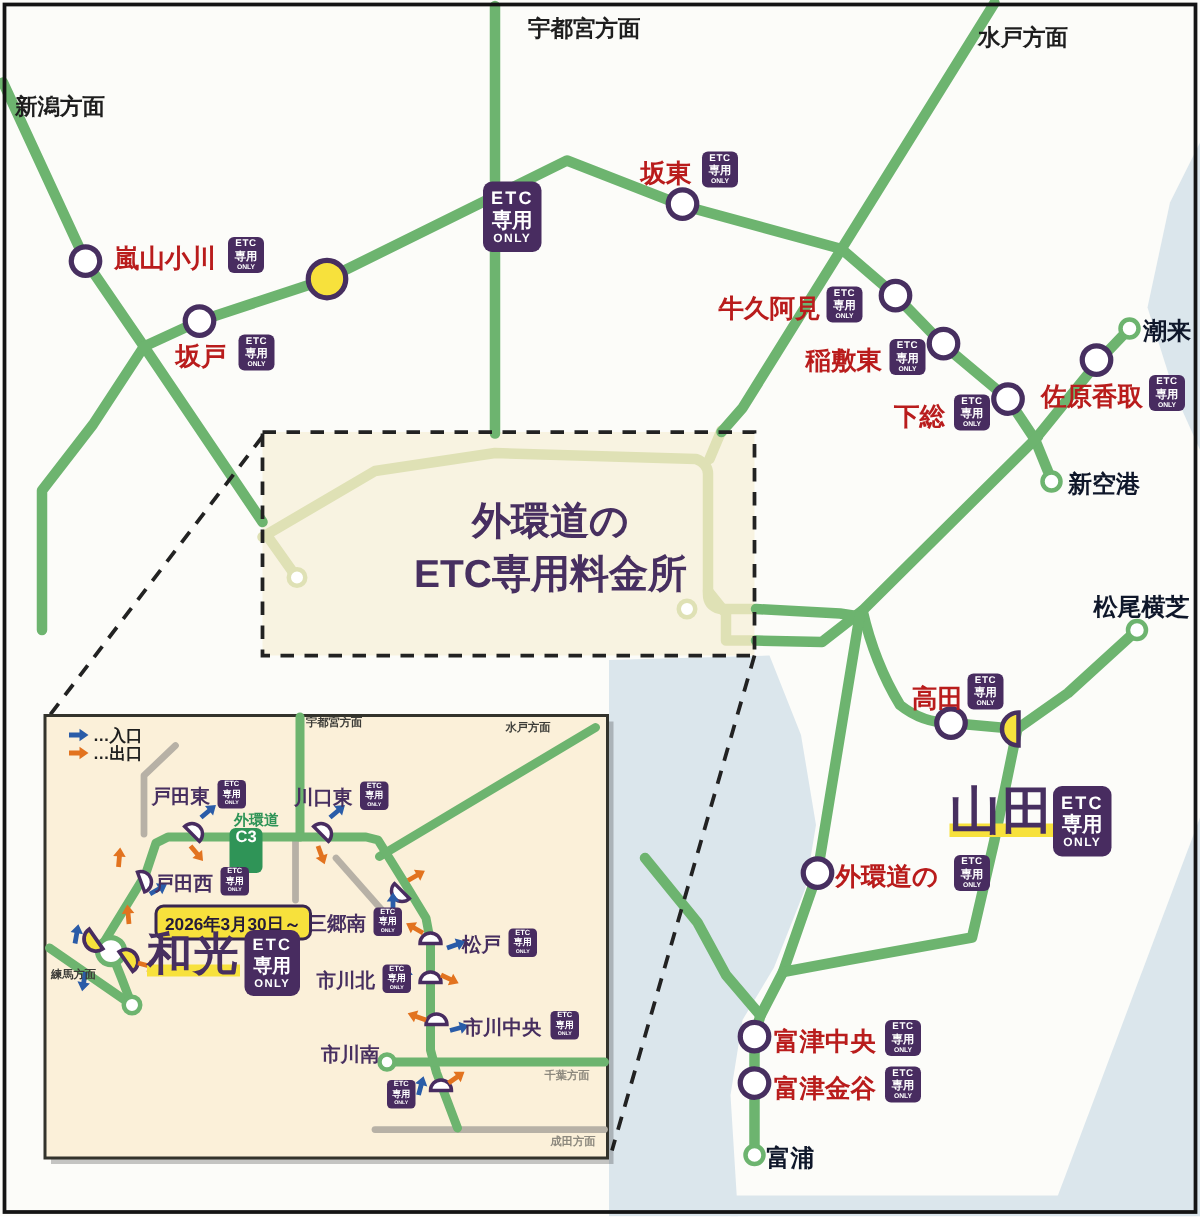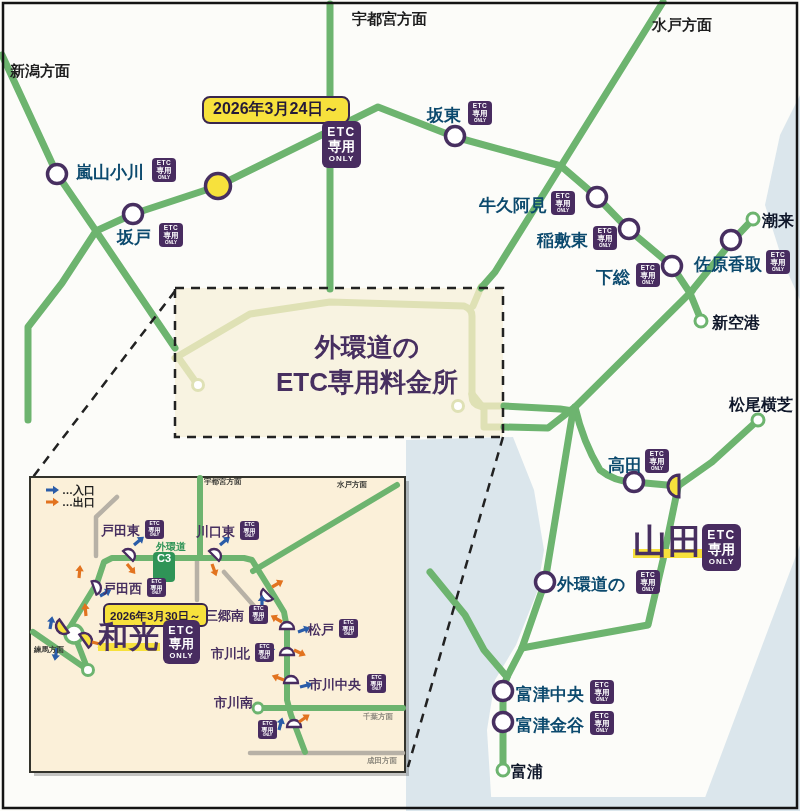--- a/index.html
+++ b/index.html
@@ -1,20 +1,20 @@
 <!DOCTYPE html>
 <html><head>
 <meta charset="utf-8">
 <style>
   html,body{margin:0;padding:0;background:#fff;}
   #stage{position:relative;width:800px;height:811px;overflow:hidden;background:#fcfcf9;
          font-family:"Liberation Sans","DejaVu Sans",sans-serif;}
   #roads{position:absolute;left:0;top:0;z-index:1;}
   .lab{position:absolute;z-index:3;white-space:nowrap;}
-  .st{color:#0c4a6e;font-weight:bold;font-size:17px;}
+  .st{color:#b91c1c;font-weight:bold;font-size:17px;}
   .st-bk{color:#0f172a;font-weight:bold;font-size:16px;}
   .dir{color:#1e1e1e;font-weight:bold;font-size:15px;}
   .big{color:#472f60;font-weight:bold;font-size:34px;letter-spacing:1px;line-height:1.05;
        background-image:linear-gradient(#f7e13c,#f7e13c);background-repeat:no-repeat;
        background-size:100% 9px;background-position:0 92%;}
   .big.md{font-size:30px;background-size:100% 8px;}
   .dateb{background:#f7e13c;border:2px solid #39264e;border-radius:8px;color:#241a38;
          font-weight:bold;font-size:16px;padding:1px 9px 2px;}
   .dateb.sm{font-size:11.5px;border-radius:6px;padding:4px 5px 1px;border-width:2px;}
   .etc{display:inline-flex;flex-direction:column;align-items:center;justify-content:center;
@@ -201,21 +201,20 @@
       <span class="e3">ONLY</span>
 </div>
 
 <div class="lab st" style="left:117px;top:226px">坂戸</div>
 <div class="lab etc etc-sm" style="left:159px;top:223px">
   <span class="e1">ETC</span>
       <span class="e2">専用</span>
       <span class="e3">ONLY</span>
 </div>
 
-<div class="lab dateb" style="left:202px;top:96px">2026年3月24日～</div>
 <div class="lab etc etc-lg" style="left:322px;top:121px">
   <span class="e1">ETC</span>
       <span class="e2">専用</span>
       <span class="e3">ONLY</span>
 </div>
 
 <div class="lab st" style="left:427px;top:104px">坂東</div>
 <div class="lab etc etc-sm" style="left:468px;top:101px">
   <span class="e1">ETC</span>
       <span class="e2">専用</span>

